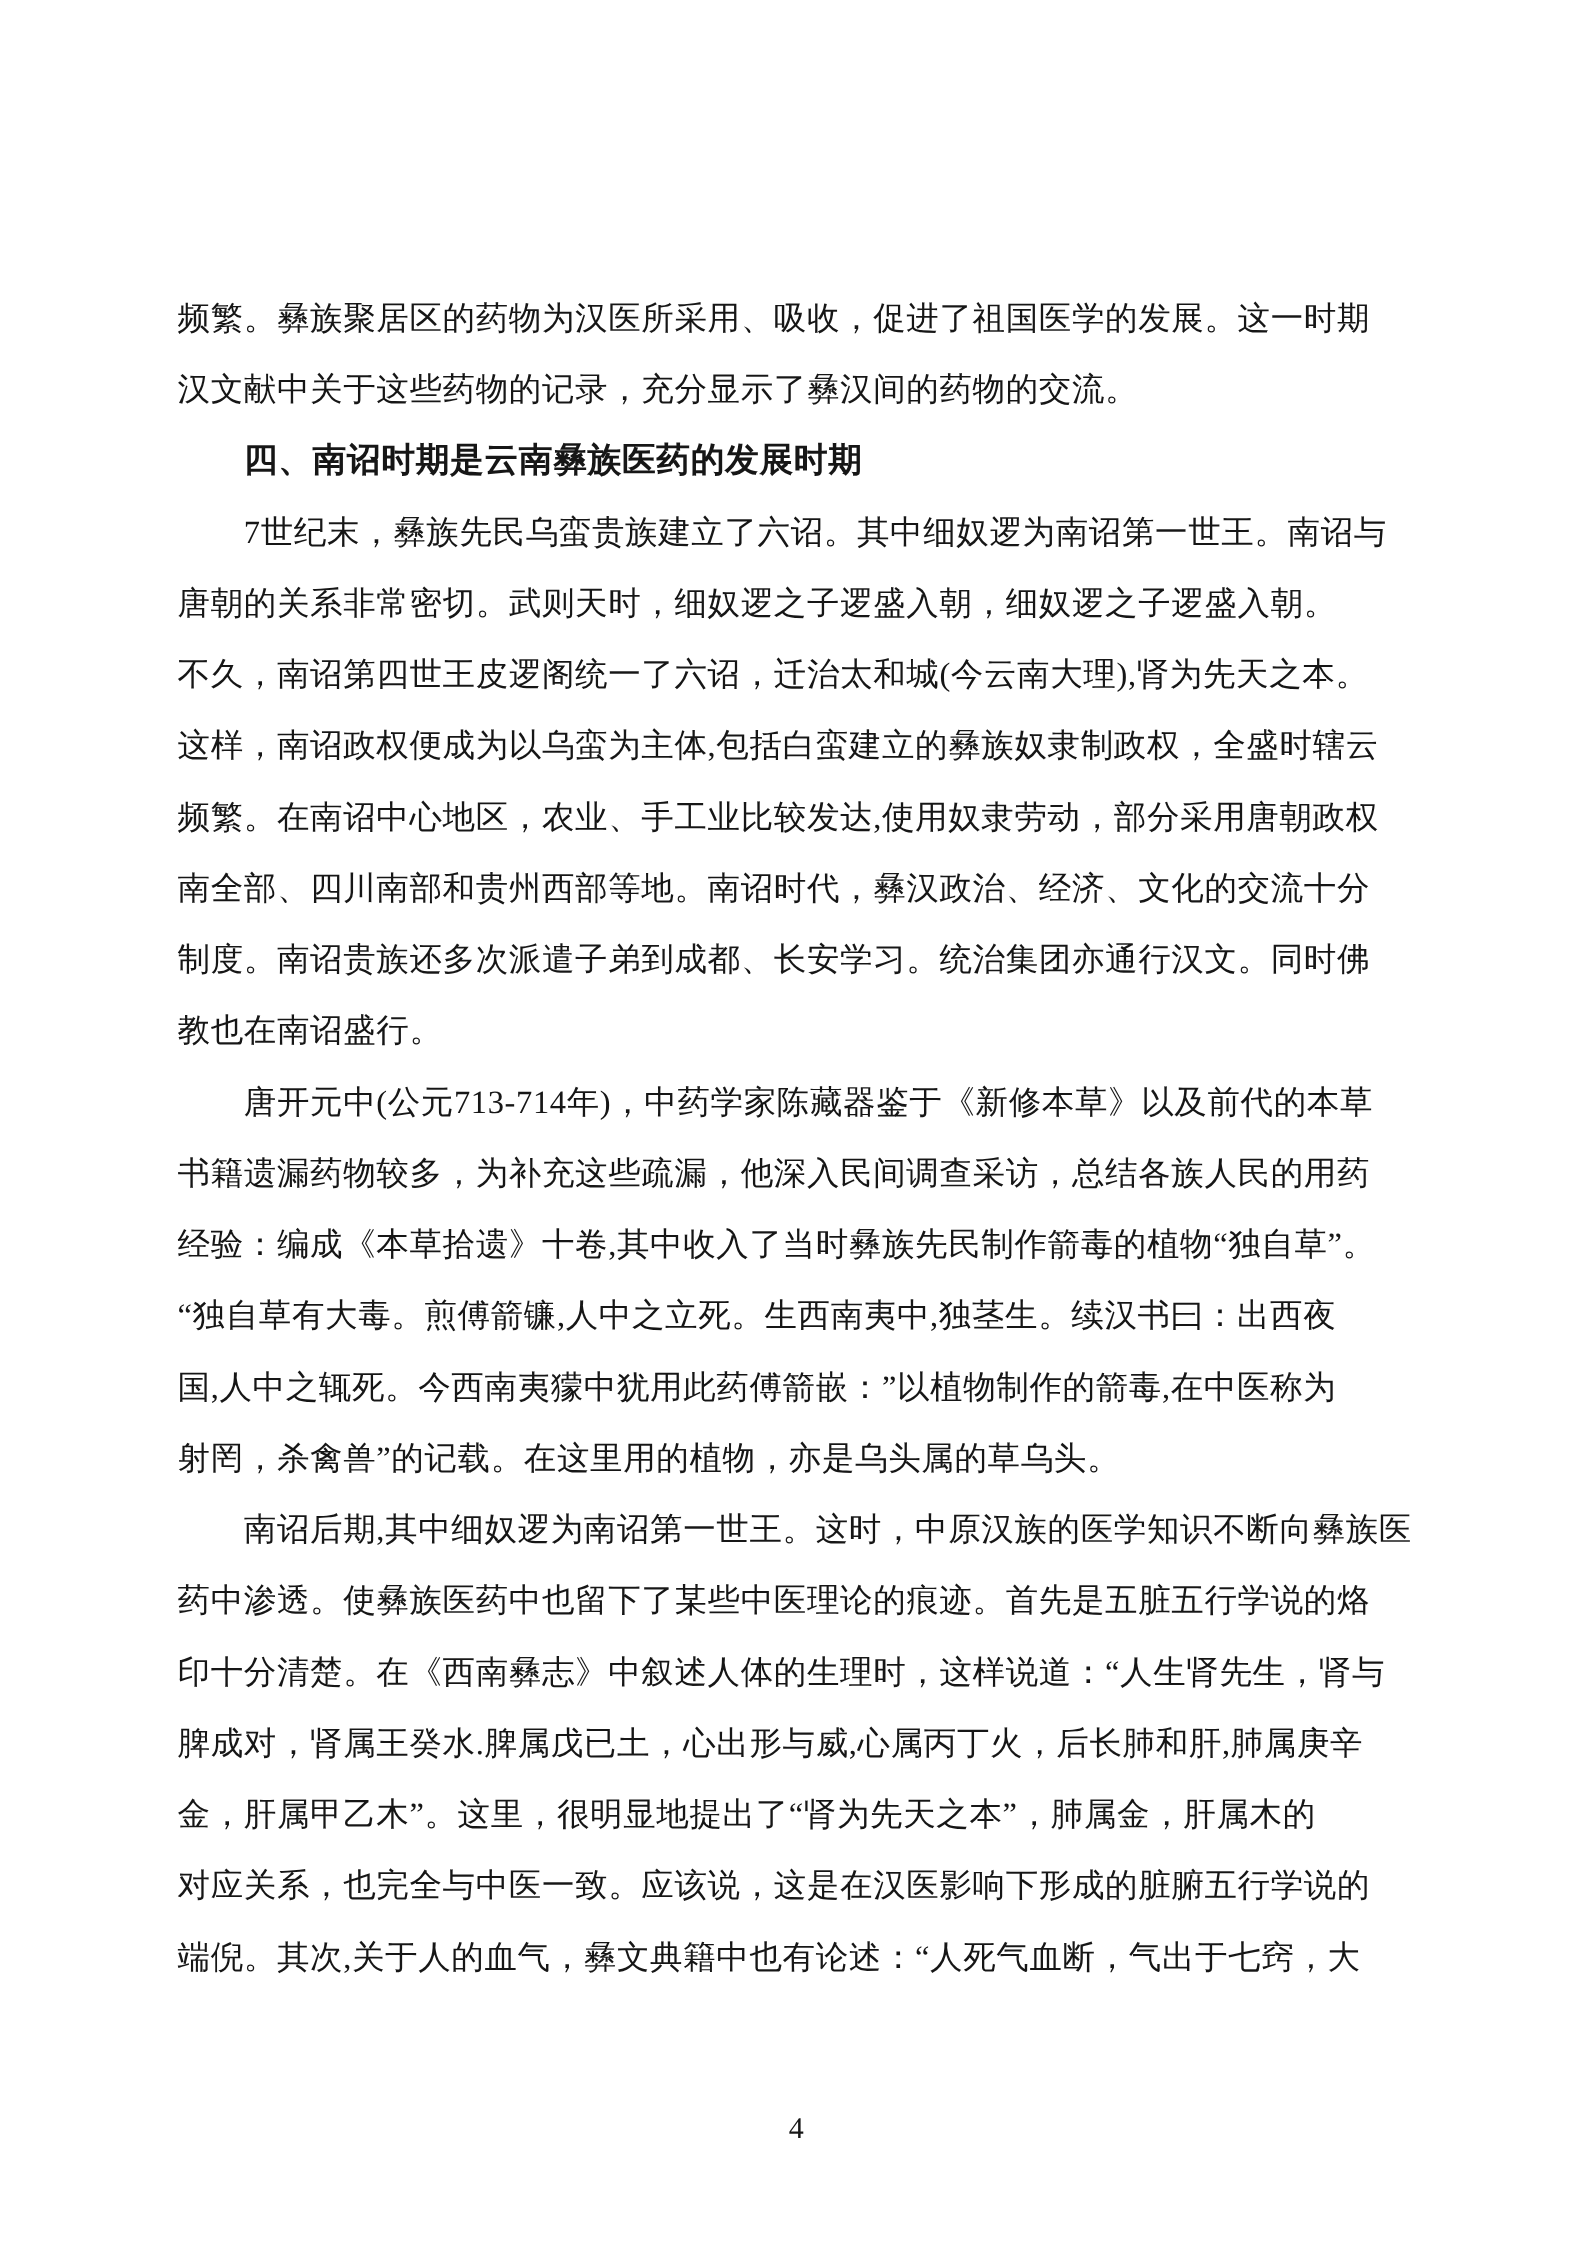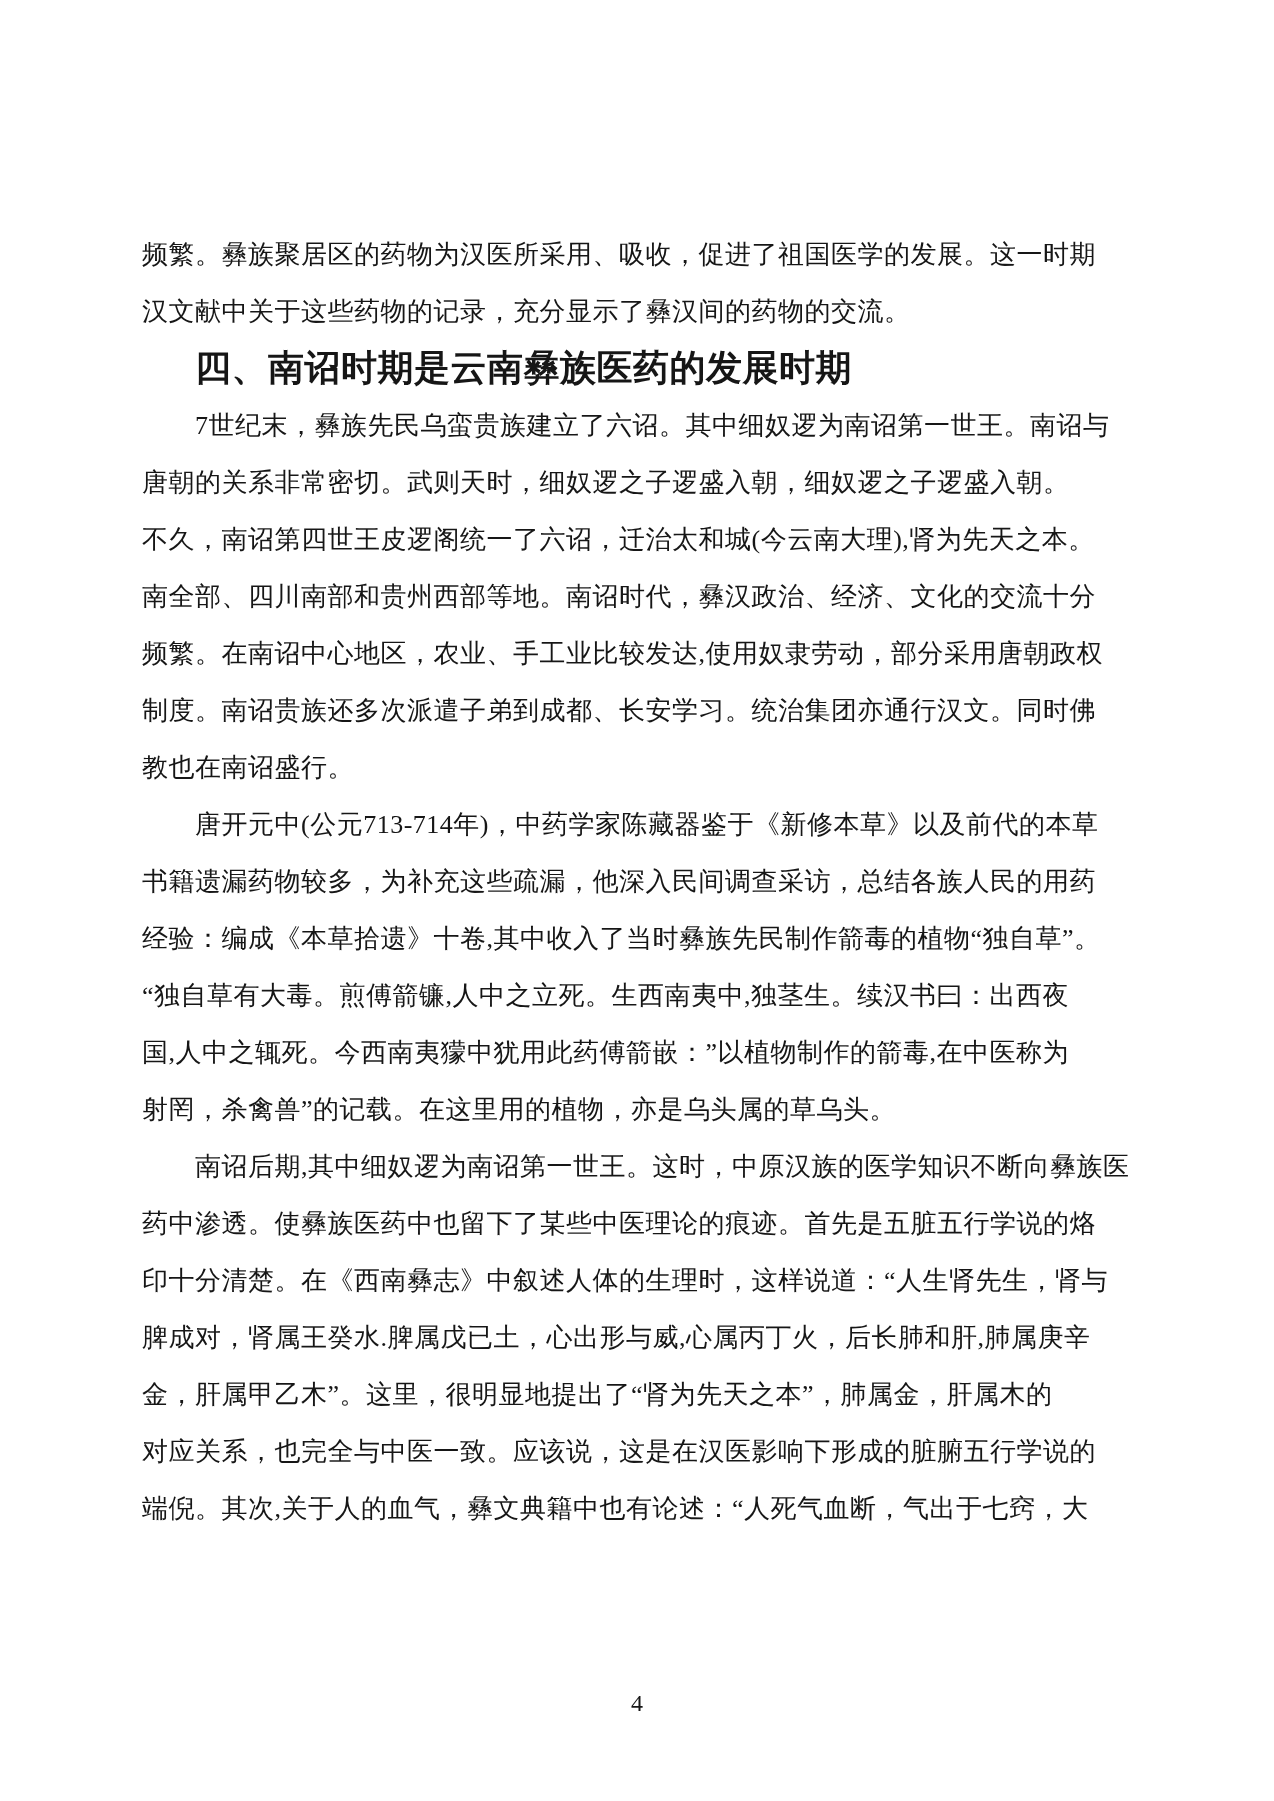--- a/index.html
+++ b/index.html
@@ -30,21 +30,21 @@
     white-space: nowrap;
     overflow: hidden;
     letter-spacing: 0.5px;
     text-align: left;
   }
   .line.indent {
     padding-left: 53px;
   }
   .line.heading {
     font-weight: bold;
-    font-size: 36px;
+    font-size: 27px;
   }
   .page-number {
     position: absolute;
     left: 0;
     right: 0;
     top: 1688px;
     text-align: center;
     font-size: 24px;
     line-height: 30px;
   }
@@ -53,22 +53,23 @@
 <body>
 
 <div class="page">
   <div class="textblock">
       <div class="line">频繁。彝族聚居区的药物为汉医所采用、吸收，促进了祖国医学的发展。这一时期</div>
       <div class="line">汉文献中关于这些药物的记录，充分显示了彝汉间的药物的交流。</div>
       <div class="line indent heading">四、南诏时期是云南彝族医药的发展时期</div>
       <div class="line indent">7世纪末，彝族先民乌蛮贵族建立了六诏。其中细奴逻为南诏第一世王。南诏与</div>
       <div class="line">唐朝的关系非常密切。武则天时，细奴逻之子逻盛入朝，细奴逻之子逻盛入朝。</div>
       <div class="line">不久，南诏第四世王皮逻阁统一了六诏，迁治太和城(今云南大理),肾为先天之本。</div>
+      <div class="line">这样，南诏政权便成为以乌蛮为主体,包括白蛮建立的彝族奴隶制政权，全盛时辖云</div>
+      <div class="line">频繁。在南诏中心地区，农业、手工业比较发达,使用奴隶劳动，部分采用唐朝政权</div>
       <div class="line">南全部、四川南部和贵州西部等地。南诏时代，彝汉政治、经济、文化的交流十分</div>
-      <div class="line">频繁。在南诏中心地区，农业、手工业比较发达,使用奴隶劳动，部分采用唐朝政权</div>
       <div class="line">制度。南诏贵族还多次派遣子弟到成都、长安学习。统治集团亦通行汉文。同时佛</div>
       <div class="line">教也在南诏盛行。</div>
       <div class="line indent">唐开元中(公元713-714年)，中药学家陈藏器鉴于《新修本草》以及前代的本草</div>
       <div class="line">书籍遗漏药物较多，为补充这些疏漏，他深入民间调查采访，总结各族人民的用药</div>
       <div class="line">经验：编成《本草拾遗》十卷,其中收入了当时彝族先民制作箭毒的植物“独自草”。</div>
       <div class="line">“独自草有大毒。煎傅箭镰,人中之立死。生西南夷中,独茎生。续汉书曰：出西夜</div>
       <div class="line">国,人中之辄死。今西南夷獴中犹用此药傅箭嵌：”以植物制作的箭毒,在中医称为</div>
       <div class="line">射罔，杀禽兽”的记载。在这里用的植物，亦是乌头属的草乌头。</div>
       <div class="line indent">南诏后期,其中细奴逻为南诏第一世王。这时，中原汉族的医学知识不断向彝族医</div>
       <div class="line">药中渗透。使彝族医药中也留下了某些中医理论的痕迹。首先是五脏五行学说的烙</div>

